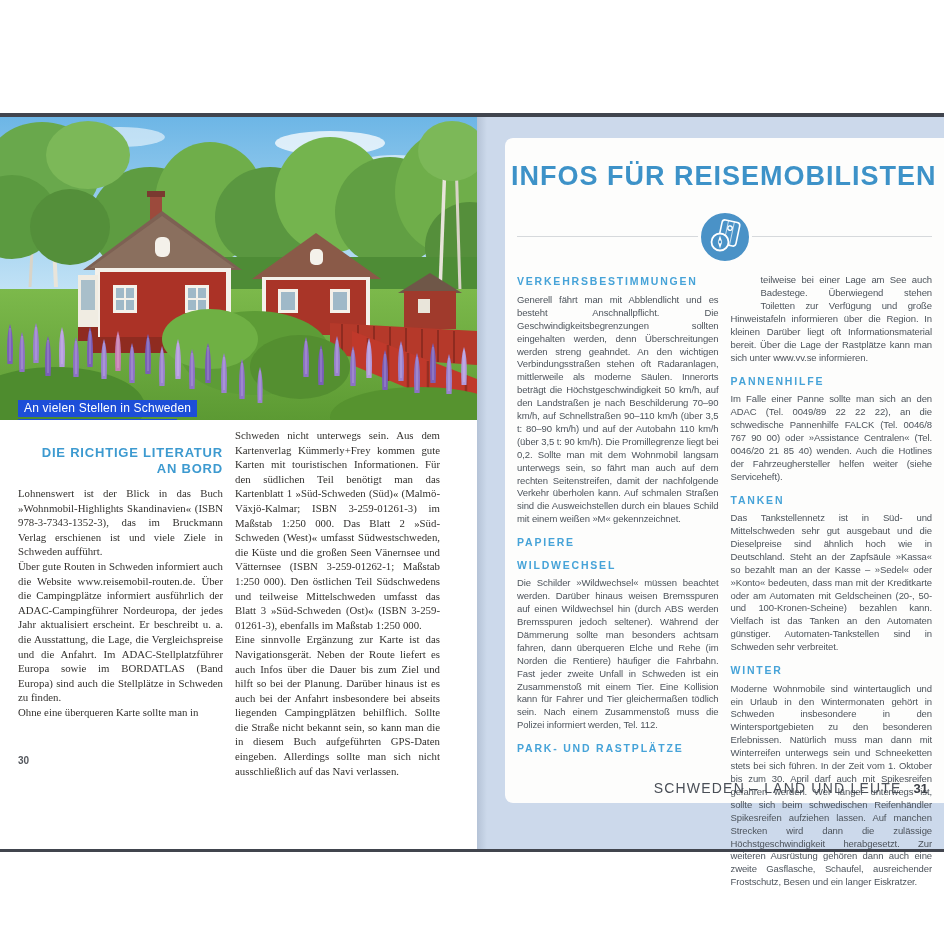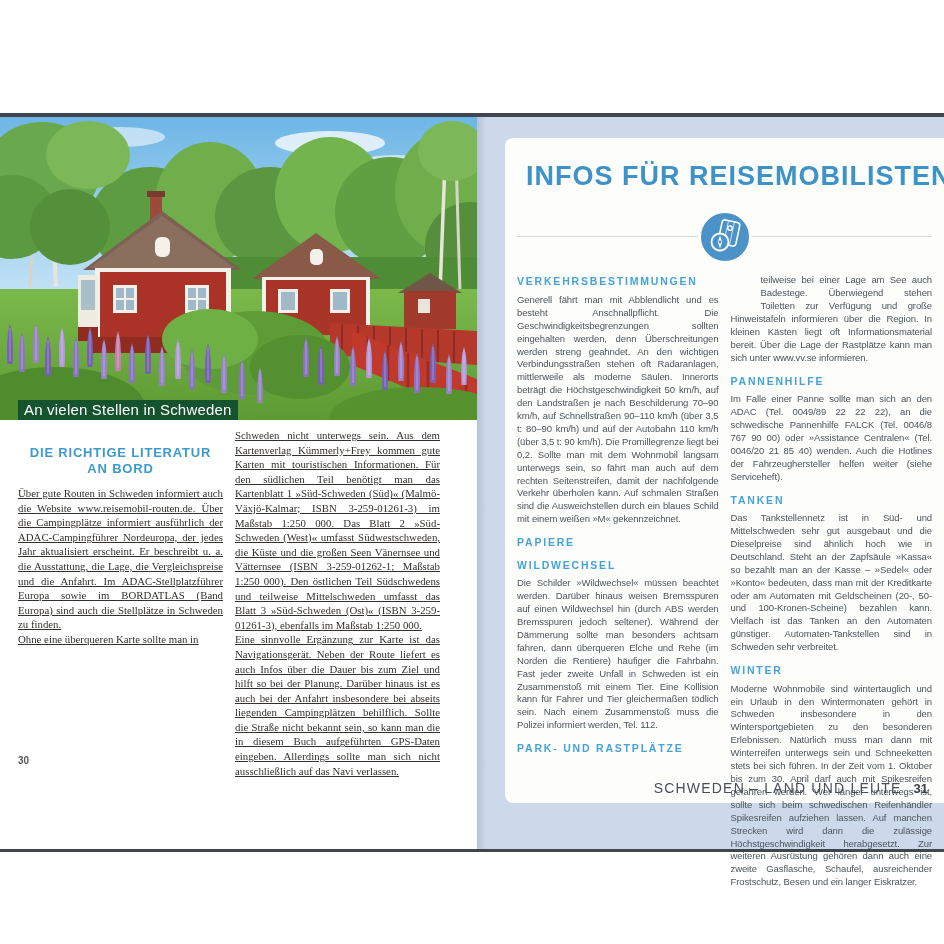--- a/index.html
+++ b/index.html
@@ -11,42 +11,42 @@
   .rule-bar{position:absolute;left:0;width:944px;background:#41454e;}
   .rule-top{top:113px;height:4px;}
   .rule-bottom{top:849px;height:3px;}
 
   
   .left-page{position:absolute;left:0;top:117px;width:477px;height:732px;background:#ffffff;}
   .photo-wrap{position:absolute;left:0;top:0;width:477px;height:303px;overflow:hidden;}
   .photo-wrap svg{display:block;}
   .caption{position:absolute;left:18px;top:283px;line-height:1;}
   .caption span{
-    display:table;background:#14532d;color:#ffffff;font-size:15px;font-weight:500;
+    display:table;background:#1d4ed8;color:#ffffff;font-size:12px;font-weight:500;
     padding:2px 6px 3px 6px;margin-bottom:2px;letter-spacing:.2px;
   }
   .left-cols{position:absolute;left:18px;top:311px;width:422px;display:flex;gap:12px;}
   .lcol{width:205px;font-family:"Liberation Serif",serif;font-size:10.8px;line-height:14.6px;
         color:#33312e;text-align:justify;}
-  .lcol p{margin:0;text-decoration:underline;}
+  .lcol p{margin:0;}
   .lcol-1{padding-top:17px;}
   .left-heading{
     font-family:"Liberation Sans",sans-serif;color:#3d9ad0;font-weight:700;
-    font-size:13px;line-height:16px;letter-spacing:.8px;margin:0 0 9px 0;text-align:center;
+    font-size:13px;line-height:16px;letter-spacing:.8px;margin:0 0 9px 0;text-align:right;
   }
   .pageno-left{position:absolute;left:18px;top:638px;font-size:10px;font-weight:700;color:#55585e;}
 
   
   .right-page{position:absolute;left:477px;top:117px;width:467px;height:732px;background:#ccd9eb;}
   .right-page::before{content:"";position:absolute;left:0;top:0;bottom:0;width:10px;
     background:linear-gradient(to right,rgba(40,60,90,.14),rgba(40,60,90,0));}
   .panel{position:absolute;left:28px;top:21px;width:439px;height:665px;background:#fdfdfc;
          border-radius:8px 0 0 8px;}
   .panel-title{
-    margin:24px 8px 0 21px;text-align:right;color:#3d92c8;font-weight:700;
+    margin:24px 8px 0 6px;text-align:right;color:#3d92c8;font-weight:700;
     font-size:27px;letter-spacing:1px;line-height:1.05;white-space:nowrap;
   }
   .title-rule{position:relative;margin:20px 12px 0 12px;height:54px;}
   .title-rule .line{position:absolute;left:0;right:0;top:26px;height:1px;background:#d6d9dc;}
   .badge{position:absolute;left:50%;top:0;transform:translateX(-50%);
          width:54px;height:54px;border-radius:50%;background:#4a92c7;border:3px solid #fdfdfc;
          box-sizing:border-box;display:flex;align-items:center;justify-content:center;}
   .rcols{display:flex;gap:12px;padding:10px 12px 0 12px;}
   .rcol{flex:1;font-size:9.5px;line-height:12.9px;color:#4d545c;text-align:justify;letter-spacing:-.1px;}
   .rcol p{margin:0 0 1px 0;}
@@ -215,20 +215,21 @@
       <span>herrscht noch »Idylle pur«.</span>
     </div>
   </div>
 
   <div class="left-cols">
     <div class="lcol lcol-1">
       <h3 class="left-heading">
         <span>DIE RICHTIGE LITERATUR</span><br>
         <span>AN BORD</span>
       </h3>
+      <p>Lohnenswert ist der Blick in das Buch »Wohnmobil-Highlights Skandinavien« (ISBN 978-3-7343-1352-3), das im Bruckmann Verlag erschienen ist und viele Ziele in Schweden aufführt.</p>
       <p>Über gute Routen in Schweden informiert auch die Website www.reisemobil-routen.de. Über die Campingplätze informiert ausführlich der ADAC-Campingführer Nordeuropa, der jedes Jahr aktualisiert erscheint. Er beschreibt u. a. die Ausstattung, die Lage, die Vergleichspreise und die Anfahrt. Im ADAC-Stellplatzführer Europa sowie im BORDATLAS (Band Europa) sind auch die Stellplätze in Schweden zu finden.</p>
       <p>Ohne eine überqueren Karte sollte man in</p>
     </div>
     <div class="lcol">
       <p>Schweden nicht unterwegs sein. Aus dem Kartenverlag Kümmerly+Frey kommen gute Karten mit touristischen Informationen. Für den südlichen Teil benötigt man das Kartenblatt 1 »Süd-Schweden (Süd)« (Malmö-Växjö-Kalmar; ISBN 3-259-01261-3) im Maßstab 1:250 000. Das Blatt 2 »Süd-Schweden (West)« umfasst Südwestschweden, die Küste und die großen Seen Vänernsee und Vätternsee (ISBN 3-259-01262-1; Maßstab 1:250 000). Den östlichen Teil Südschwedens und teilweise Mittelschweden umfasst das Blatt 3 »Süd-Schweden (Ost)« (ISBN 3-259-01261-3), ebenfalls im Maßstab 1:250 000.</p>
       <p>Eine sinnvolle Ergänzung zur Karte ist das Navigationsgerät. Neben der Route liefert es auch Infos über die Dauer bis zum Ziel und hilft so bei der Planung. Darüber hinaus ist es auch bei der Anfahrt insbesondere bei abseits liegenden Campingplätzen behilflich. Sollte die Straße nicht bekannt sein, so kann man die in diesem Buch aufgeführten GPS-Daten eingeben. Allerdings sollte man sich nicht ausschließlich auf das Navi verlassen.</p>
     </div>
   </div>
 
   <div class="pageno-left">30</div>
@@ -259,21 +260,21 @@
       <div class="rcol">
         <h4 class="sec-h first">VERKEHRSBESTIMMUNGEN</h4>
         <p>Generell fährt man mit Abblendlicht und es besteht Anschnallpflicht. Die Geschwindigkeitsbegrenzungen sollten eingehalten werden, denn Überschreitungen werden streng geahndet. An den wichtigen Verbindungsstraßen stehen oft Radaranlagen, mittlerweile als moderne Säulen. Innerorts beträgt die Höchstgeschwindigkeit 50 km/h, auf den Landstraßen je nach Beschilderung 70–90 km/h, auf Schnellstraßen 90–110 km/h (über 3,5 t: 80–90 km/h) und auf der Autobahn 110 km/h (über 3,5 t: 90 km/h). Die Promillegrenze liegt bei 0,2. Sollte man mit dem Wohnmobil langsam unterwegs sein, so fährt man auch auf dem rechten Seitenstreifen, damit der nachfolgende Verkehr überholen kann. Auf schmalen Straßen sind die Ausweichstellen durch ein blaues Schild mit einem weißen »M« gekennzeichnet.</p>
         <h4 class="sec-h">PAPIERE</h4>
         <h4 class="sec-h">WILDWECHSEL</h4>
         <p>Die Schilder »Wildwechsel« müssen beachtet werden. Darüber hinaus weisen Bremsspuren auf einen Wildwechsel hin (durch ABS werden Bremsspuren jedoch seltener). Während der Dämmerung sollte man besonders achtsam fahren, dann überqueren Elche und Rehe (im Norden die Rentiere) häufiger die Fahrbahn. Fast jeder zweite Unfall in Schweden ist ein Zusammenstoß mit einem Tier. Eine Kollision kann für Fahrer und Tier gleichermaßen tödlich sein. Nach einem Zusammenstoß muss die Polizei informiert werden, Tel. 112.</p>
         <h4 class="sec-h">PARK- UND RASTPLÄTZE</h4>
       </div>
 
       <div class="rcol">
-        <p><span class="icon-spacer"></span><span>teilweise bei einer Lage am See auch Badestege. Überwiegend stehen Toiletten zur Verfügung und große Hinweistafeln informieren über die Region. In kleinen Kästen liegt oft Informationsmaterial bereit. Über die Lage der Rastplätze kann man sich unter www.vv.se informieren.</span></p>
+        <p><span class="icon-spacer"></span><span>teilweise bei einer Lage am See auch Badestege. Überwiegend stehen Toiletten zur Verfügung und große Hinweistafeln informieren über die Region. In kleinen Darüber liegt oft Informationsmaterial bereit. Über die Lage der Rastplätze kann man sich unter www.vv.se informieren.</span></p>
         <h4 class="sec-h">PANNENHILFE</h4>
         <p>Im Falle einer Panne sollte man sich an den ADAC (Tel. 0049/89 22 22 22), an die schwedische Pannenhilfe FALCK (Tel. 0046/8 767 90 00) oder »Assistance Centralen« (Tel. 0046/20 21 85 40) wenden. Auch die Hotlines der Fahrzeughersteller helfen weiter (siehe Serviceheft).</p>
         <h4 class="sec-h">TANKEN</h4>
         <p>Das Tankstellennetz ist in Süd- und Mittelschweden sehr gut ausgebaut und die Dieselpreise sind ähnlich hoch wie in Deutschland. Steht an der Zapfsäule »Kassa« so bezahlt man an der Kasse – »Sedel« oder »Konto« bedeuten, dass man mit der Kreditkarte oder am Automaten mit Geldscheinen (20-, 50- und 100-Kronen-Scheine) bezahlen kann. Vielfach ist das Tanken an den Automaten günstiger. Automaten-Tankstellen sind in Schweden sehr verbreitet.</p>
         <h4 class="sec-h">WINTER</h4>
         <p>Moderne Wohnmobile sind wintertauglich und ein Urlaub in den Wintermonaten gehört in Schweden insbesondere in den Wintersportgebieten zu den besonderen Erlebnissen. Natürlich muss man dann mit Winterreifen unterwegs sein und Schneeketten stets bei sich führen. In der Zeit vom 1. Oktober bis zum 30. April darf auch mit Spikesreifen gefahren werden. Wer länger unterwegs ist, sollte sich beim schwedischen Reifenhändler Spikesreifen aufziehen lassen. Auf manchen Strecken wird dann die zulässige Höchstgeschwindigkeit herabgesetzt. Zur weiteren Ausrüstung gehören dann auch eine zweite Gasflasche, Schaufel, ausreichender Frostschutz, Besen und ein langer Eiskratzer.</p>
       </div>
     </div>
 
     <div class="panel-footer">

